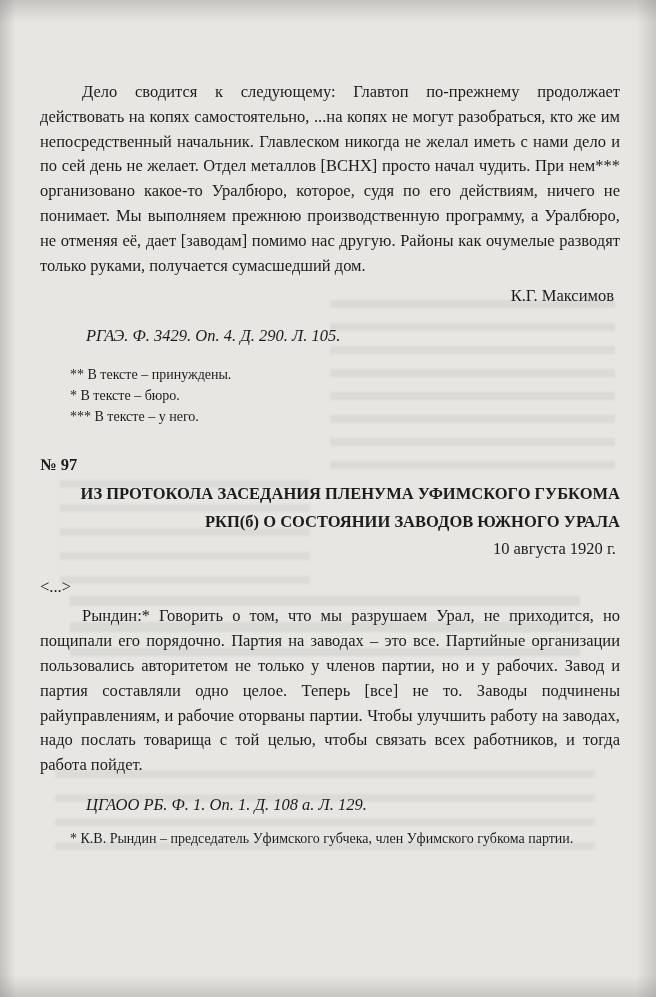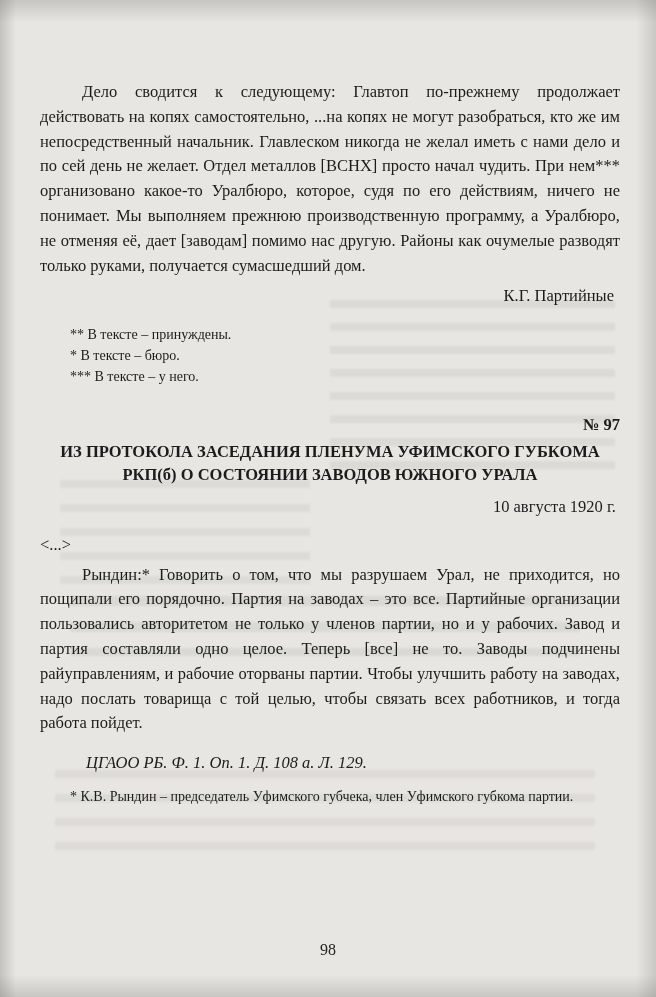--- a/index.html
+++ b/index.html
@@ -35,23 +35,23 @@
     position: absolute;
     left: 40px; right: 36px; top: 80px;
     font-size: 16.5px;
     line-height: 24.8px;
   }
   .body-par { margin: 0; text-align: justify; text-indent: 42px; }
   .signature { margin-top: 6px; text-align: right; padding-right: 6px; }
   .archive-ref { margin-top: 15px; font-style: italic; padding-left: 46px; }
   .footnotes { margin-top: 15px; font-size: 14px; line-height: 21px; }
   .footnote-line { text-indent: 30px; }
-  .doc-number { margin-top: 26px; text-align: right; font-weight: bold; }
-  .doc-title { margin-top: 2px; text-align: center; font-weight: bold; line-height: 23px; }
-  .doc-date { margin-top: 9px; text-align: right; padding-right: 4px; }
+  .doc-number { margin-top: 26px; text-align: left; font-weight: bold; }
+  .doc-title { margin-top: 2px; text-align: right; font-weight: bold; line-height: 28px; }
+  .doc-date { margin-top: 1px; text-align: right; padding-right: 4px; }
   .omission { margin-top: 13px; }
   .p2 { margin-top: 5px; }
   .archive-ref-2 { }
   .footnote-wrap { margin-top: 10px; font-size: 14px; line-height: 21px; text-indent: 30px; }
   .page-number {
     position: absolute; left: 0; right: 0; bottom: 38px;
     text-align: center; font-size: 16px; color: #222;
   }
 </style>
 </head>
@@ -61,36 +61,36 @@
   <div class="scan-shade"></div>
   <div class="ghost g1"></div>
   <div class="ghost g2"></div>
   <div class="ghost g3"></div>
   <div class="ghost g4"></div>
 
   <div class="content">
 
     <p class="body-par">Дело сводится к следующему: Главтоп по-прежнему продолжает действовать на копях самостоятельно, ...на копях не могут разобраться, кто же им непосредственный начальник. Главлеском никогда не желал иметь с нами дело и по сей день не желает. Отдел металлов [ВСНХ] просто начал чудить. При нем*** организовано какое-то Уралбюро, которое, судя по его действиям, ничего не понимает. Мы выполняем прежнюю производственную программу, а Уралбюро, не отменяя её, дает [заводам] помимо нас другую. Районы как очумелые разводят только руками, получается сумасшедший дом.</p>
 
-    <div class="signature">К.Г. Партийные</div>
+    <div class="signature">К.Г. Максимов</div>
 
+    <div class="archive-ref">РГАЭ. Ф. 3429. Оп. 4. Д. 290. Л. 105.</div>
 
     <div class="footnotes">
       <div class="footnote-line">** В тексте – принуждены.</div>
       <div class="footnote-line">* В тексте – бюро.</div>
       <div class="footnote-line">*** В тексте – у него.</div>
     </div>
 
     <div class="doc-number">№ 97</div>
     <div class="doc-title">ИЗ ПРОТОКОЛА ЗАСЕДАНИЯ ПЛЕНУМА УФИМСКОГО ГУБКОМА РКП(б) О СОСТОЯНИИ ЗАВОДОВ ЮЖНОГО УРАЛА</div>
     <div class="doc-date">10 августа 1920 г.</div>
     <div class="omission">&lt;...&gt;</div>
 
     <p class="body-par p2">Рындин:* Говорить о том, что мы разрушаем Урал, не приходится, но пощипали его порядочно. Партия на заводах – это все. Партийные организации пользовались авторитетом не только у членов партии, но и у рабочих. Завод и партия составляли одно целое. Теперь [все] не то. Заводы подчинены райуправлениям, и рабочие оторваны партии. Чтобы улучшить работу на заводах, надо послать товарища с той целью, чтобы связать всех работников, и тогда работа пойдет.</p>
 
     <div class="archive-ref archive-ref-2">ЦГАОО РБ. Ф. 1. Оп. 1. Д. 108 а. Л. 129.</div>
 
     <div class="footnote-wrap">* К.В. Рындин – председатель Уфимского губчека, член Уфимского губкома партии.</div>
 
   </div>
 
-  <div class="page-number">98</div>
 </div>
 
 </body></html>

